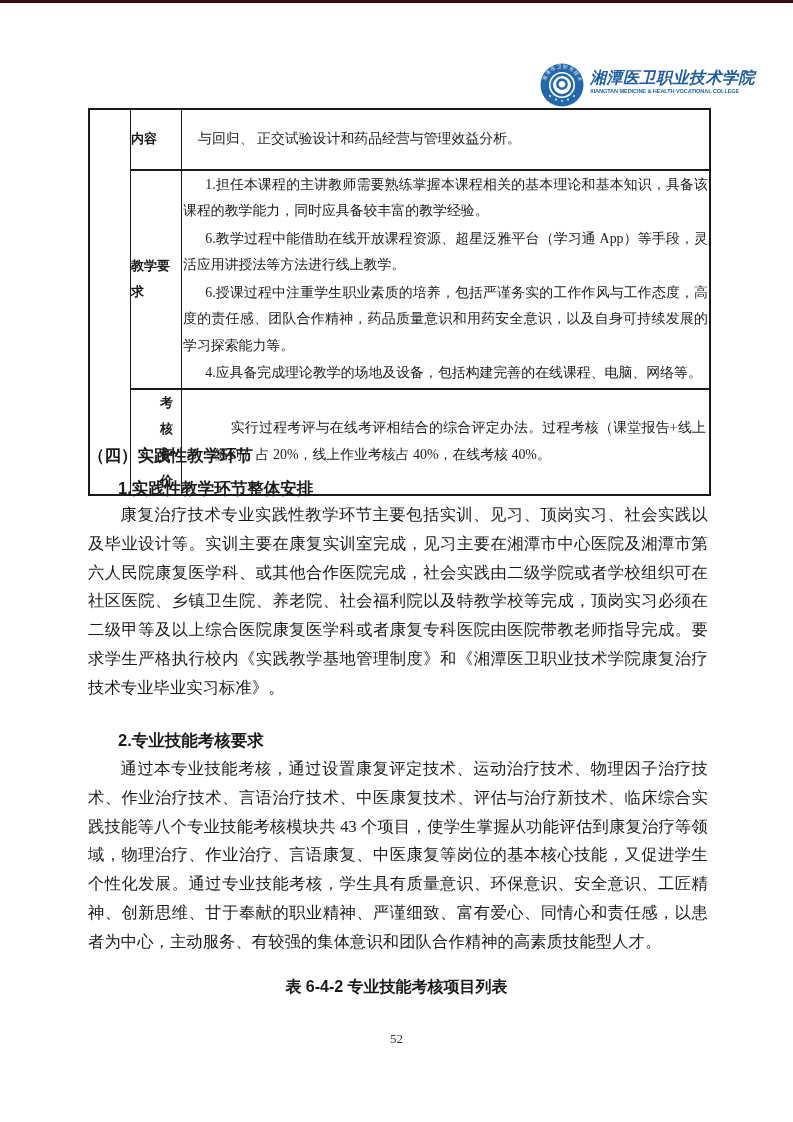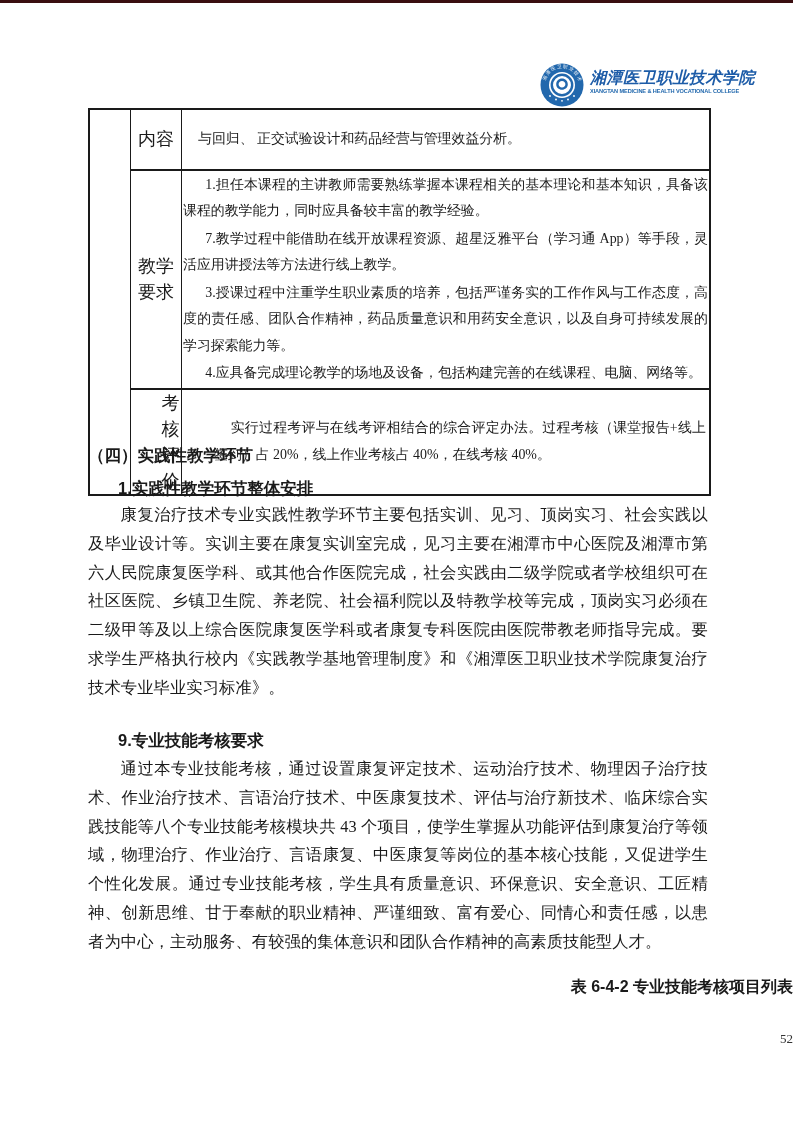--- a/index.html
+++ b/index.html
@@ -26,23 +26,23 @@
   
   table.course{
     position:absolute;top:108px;left:88px;width:621px;
     border-collapse:collapse;table-layout:fixed;
     font-size:13.9px;line-height:26.5px;
   }
   table.course td{border:1px solid #1a1a1a;vertical-align:middle;padding:0;}
   table.course{border:2px solid #1a1a1a;}
   td.spacer-col{width:40px;}
   td.label-col{
-    width:50px;text-align:center;
-    font-family:"Liberation Sans","DejaVu Sans",sans-serif;font-weight:normal;
-    font-size:18px;line-height:26px;padding:0 8px;
+    width:50px;
+    font-family:"Liberation Sans","DejaVu Sans",sans-serif;font-weight:bold;
+    font-size:13px;line-height:26px;padding:0 8px;
   }
   td.content-col{width:527px;padding:2px 7px;vertical-align:middle;}
   tr.row-content td{height:32px;}
   tr.row-require td{height:214px;border-top-width:2px;}
   tr.row-assess td{height:60px;border-top-width:2px;padding-left:29px;}
   .cell-par{margin:1px;text-align:justify;text-indent:1.6em;}
   .cell-line{margin:16px;text-align:left;}
   .assess-par{margin:3px;text-align:justify;text-indent:1.2em;}
 
   
@@ -55,26 +55,26 @@
   .h-sub1{top:477px;padding-left:30px;}
   .h-sub2{top:729px;padding-left:30px;}
   .doc-par{
     position:absolute;left:88px;width:620px;margin:0;
     font-size:16.3px;line-height:28.8px;text-align:justify;text-indent:2em;
     letter-spacing:0.1px;
   }
   .p1{top:501px;}
   .p2{top:755px;}
   .table-caption{
-    position:absolute;top:977px;left:0;width:793px;text-align:right;
+    position:absolute;top:977px;left:0;width:793px;text-align:center;
     font-family:"Liberation Sans","DejaVu Sans",sans-serif;
     font-weight:bold;font-size:16px;
   }
   .page-number{
-    position:absolute;top:1031px;left:0;width:793px;text-align:right;
+    position:absolute;top:1031px;left:0;width:793px;text-align:center;
     font-size:13px;color:#333;
   }
 </style>
 </head>
 <body>
 
 <div class="scan-artifact"></div>
 
 <div class="logo">
   <svg class="emblem" viewBox="0 0 44 44">
@@ -106,33 +106,33 @@
     <td class="spacer-col" rowspan="3"></td>
     <td class="label-col">内容</td>
     <td class="content-col">
       <p class="cell-line">与回归、 正交试验设计和药品经营与管理效益分析。</p>
     </td>
   </tr>
   <tr class="row-require">
     <td class="label-col">教学要求</td>
     <td class="content-col">
       <p class="cell-par">1.担任本课程的主讲教师需要熟练掌握本课程相关的基本理论和基本知识，具备该课程的教学能力，同时应具备较丰富的教学经验。</p>
-      <p class="cell-par">7.教学过程中能借助在线开放课程资源、超星泛雅平台（学习通 App）等手段，灵活应用讲授法等方法进行线上教学。</p>
-      <p class="cell-par">3.授课过程中注重学生职业素质的培养，包括严谨务实的工作作风与工作态度，高度的责任感、团队合作精神，药品质量意识和用药安全意识，以及自身可持续发展的学习探索能力等。</p>
+      <p class="cell-par">6.教学过程中能借助在线开放课程资源、超星泛雅平台（学习通 App）等手段，灵活应用讲授法等方法进行线上教学。</p>
+      <p class="cell-par">6.授课过程中注重学生职业素质的培养，包括严谨务实的工作作风与工作态度，高度的责任感、团队合作精神，药品质量意识和用药安全意识，以及自身可持续发展的学习探索能力等。</p>
       <p class="cell-par">4.应具备完成理论教学的场地及设备，包括构建完善的在线课程、电脑、网络等。</p>
     </td>
   </tr>
   <tr class="row-assess">
     <td class="label-col">考核评价</td>
     <td class="content-col">
       <p class="assess-par">实行过程考评与在线考评相结合的综合评定办法。过程考核（课堂报告+线上签到）占 20%，线上作业考核占 40%，在线考核 40%。</p>
     </td>
   </tr>
 </tbody>
   </table>
 
 <div class="doc-heading h-sect">（四）实践性教学环节</div>
 <div class="doc-heading h-sub1">1.实践性教学环节整体安排</div>
 <p class="doc-par p1">康复治疗技术专业实践性教学环节主要包括实训、见习、顶岗实习、社会实践以及毕业设计等。实训主要在康复实训室完成，见习主要在湘潭市中心医院及湘潭市第六人民院康复医学科、或其他合作医院完成，社会实践由二级学院或者学校组织可在社区医院、乡镇卫生院、养老院、社会福利院以及特教学校等完成，顶岗实习必须在二级甲等及以上综合医院康复医学科或者康复专科医院由医院带教老师指导完成。要求学生严格执行校内《实践教学基地管理制度》和《湘潭医卫职业技术学院康复治疗技术专业毕业实习标准》。</p>
-<div class="doc-heading h-sub2">9.专业技能考核要求</div>
+<div class="doc-heading h-sub2">2.专业技能考核要求</div>
 <p class="doc-par p2">通过本专业技能考核，通过设置康复评定技术、运动治疗技术、物理因子治疗技术、作业治疗技术、言语治疗技术、中医康复技术、评估与治疗新技术、临床综合实践技能等八个专业技能考核模块共 43 个项目，使学生掌握从功能评估到康复治疗等领域，物理治疗、作业治疗、言语康复、中医康复等岗位的基本核心技能，又促进学生个性化发展。通过专业技能考核，学生具有质量意识、环保意识、安全意识、工匠精神、创新思维、甘于奉献的职业精神、严谨细致、富有爱心、同情心和责任感，以患者为中心，主动服务、有较强的集体意识和团队合作精神的高素质技能型人才。</p>
 <div class="table-caption">表 6-4-2 专业技能考核项目列表</div>
 <div class="page-number">52</div>
 
 </body></html>

